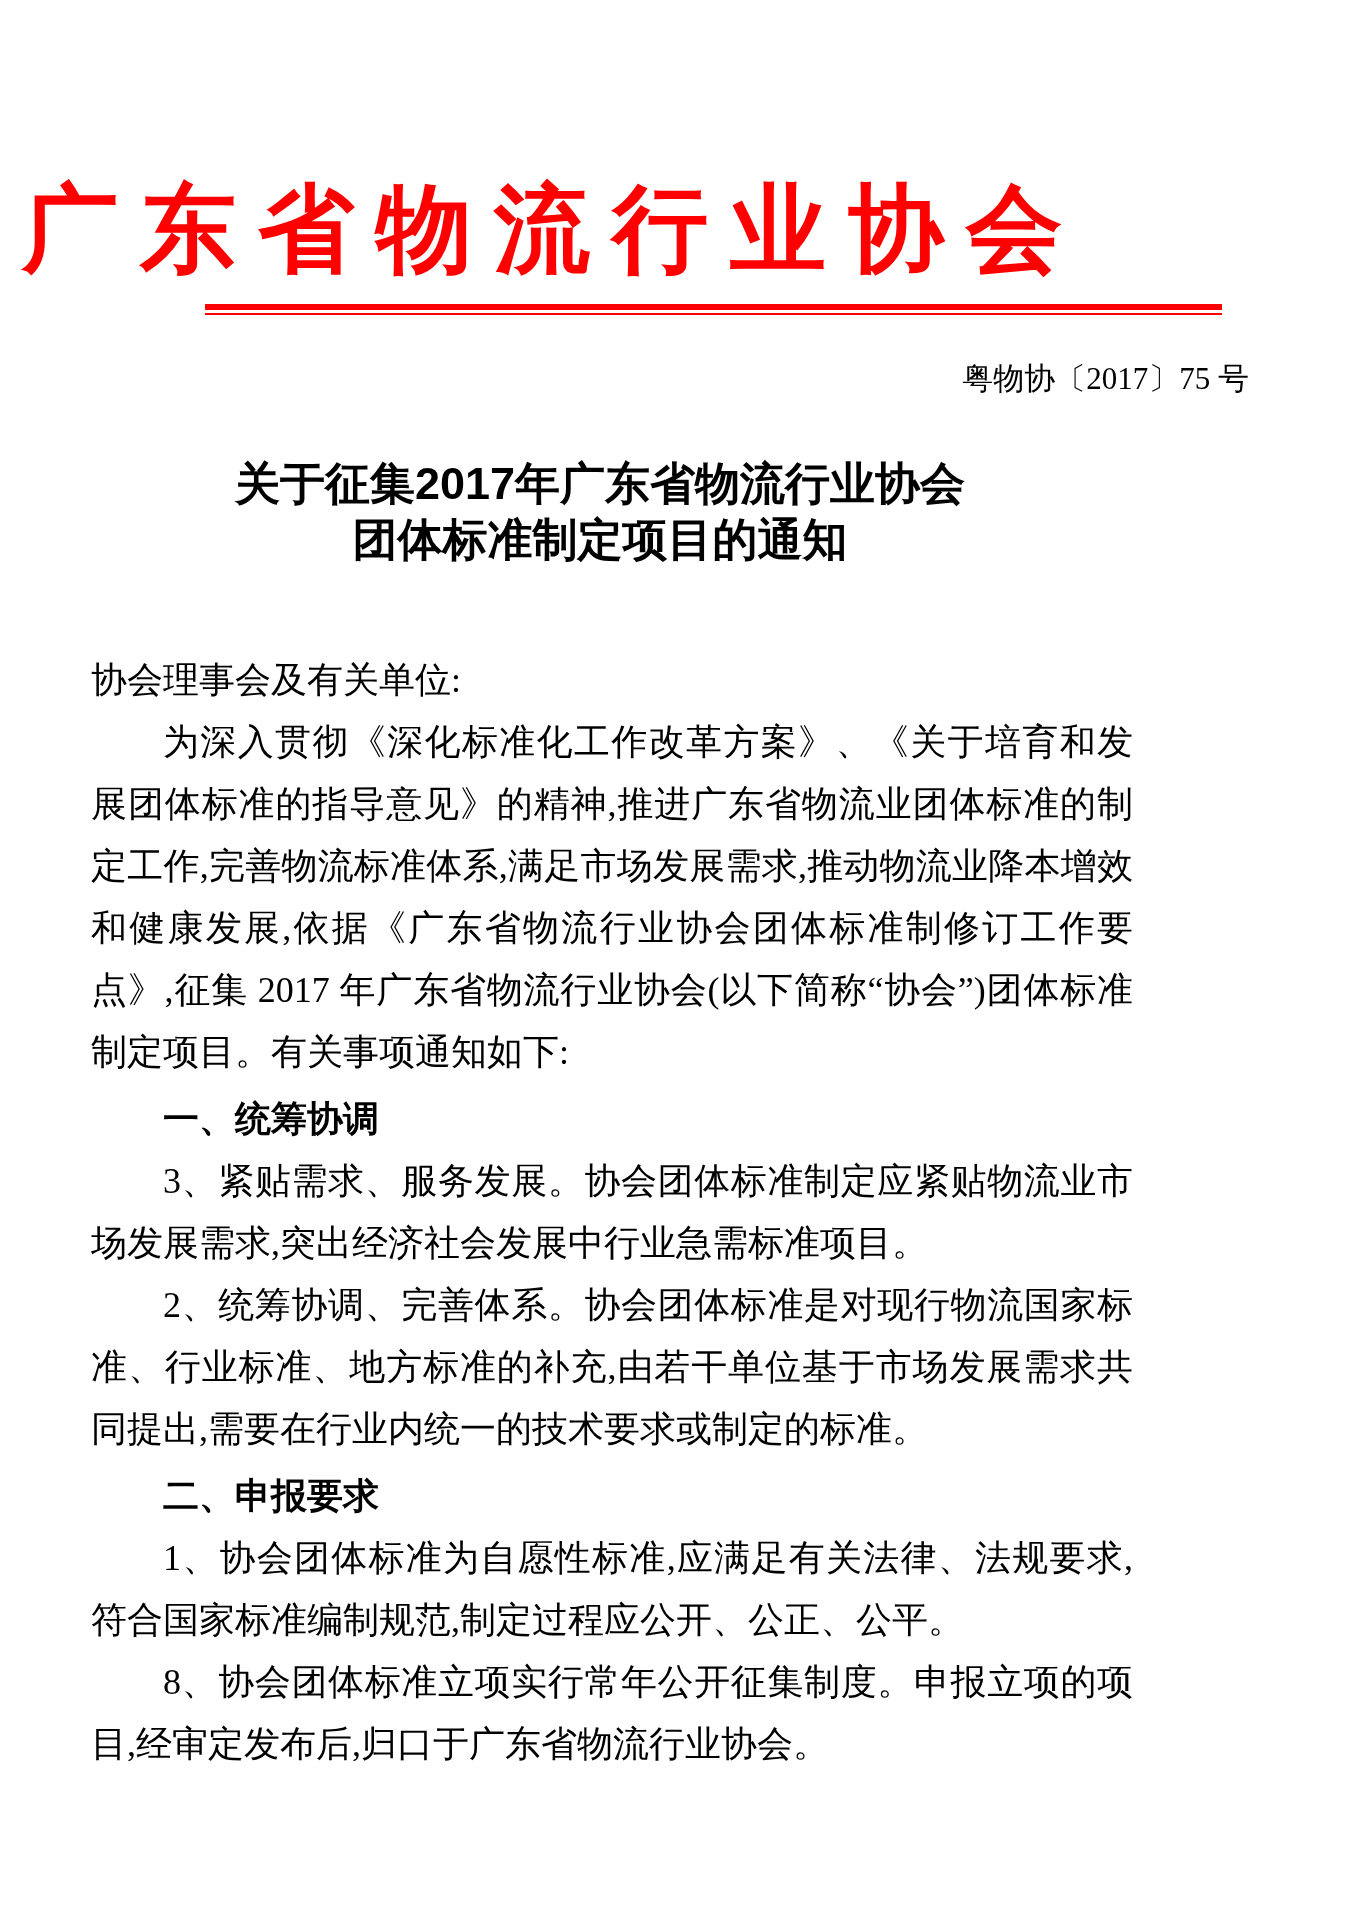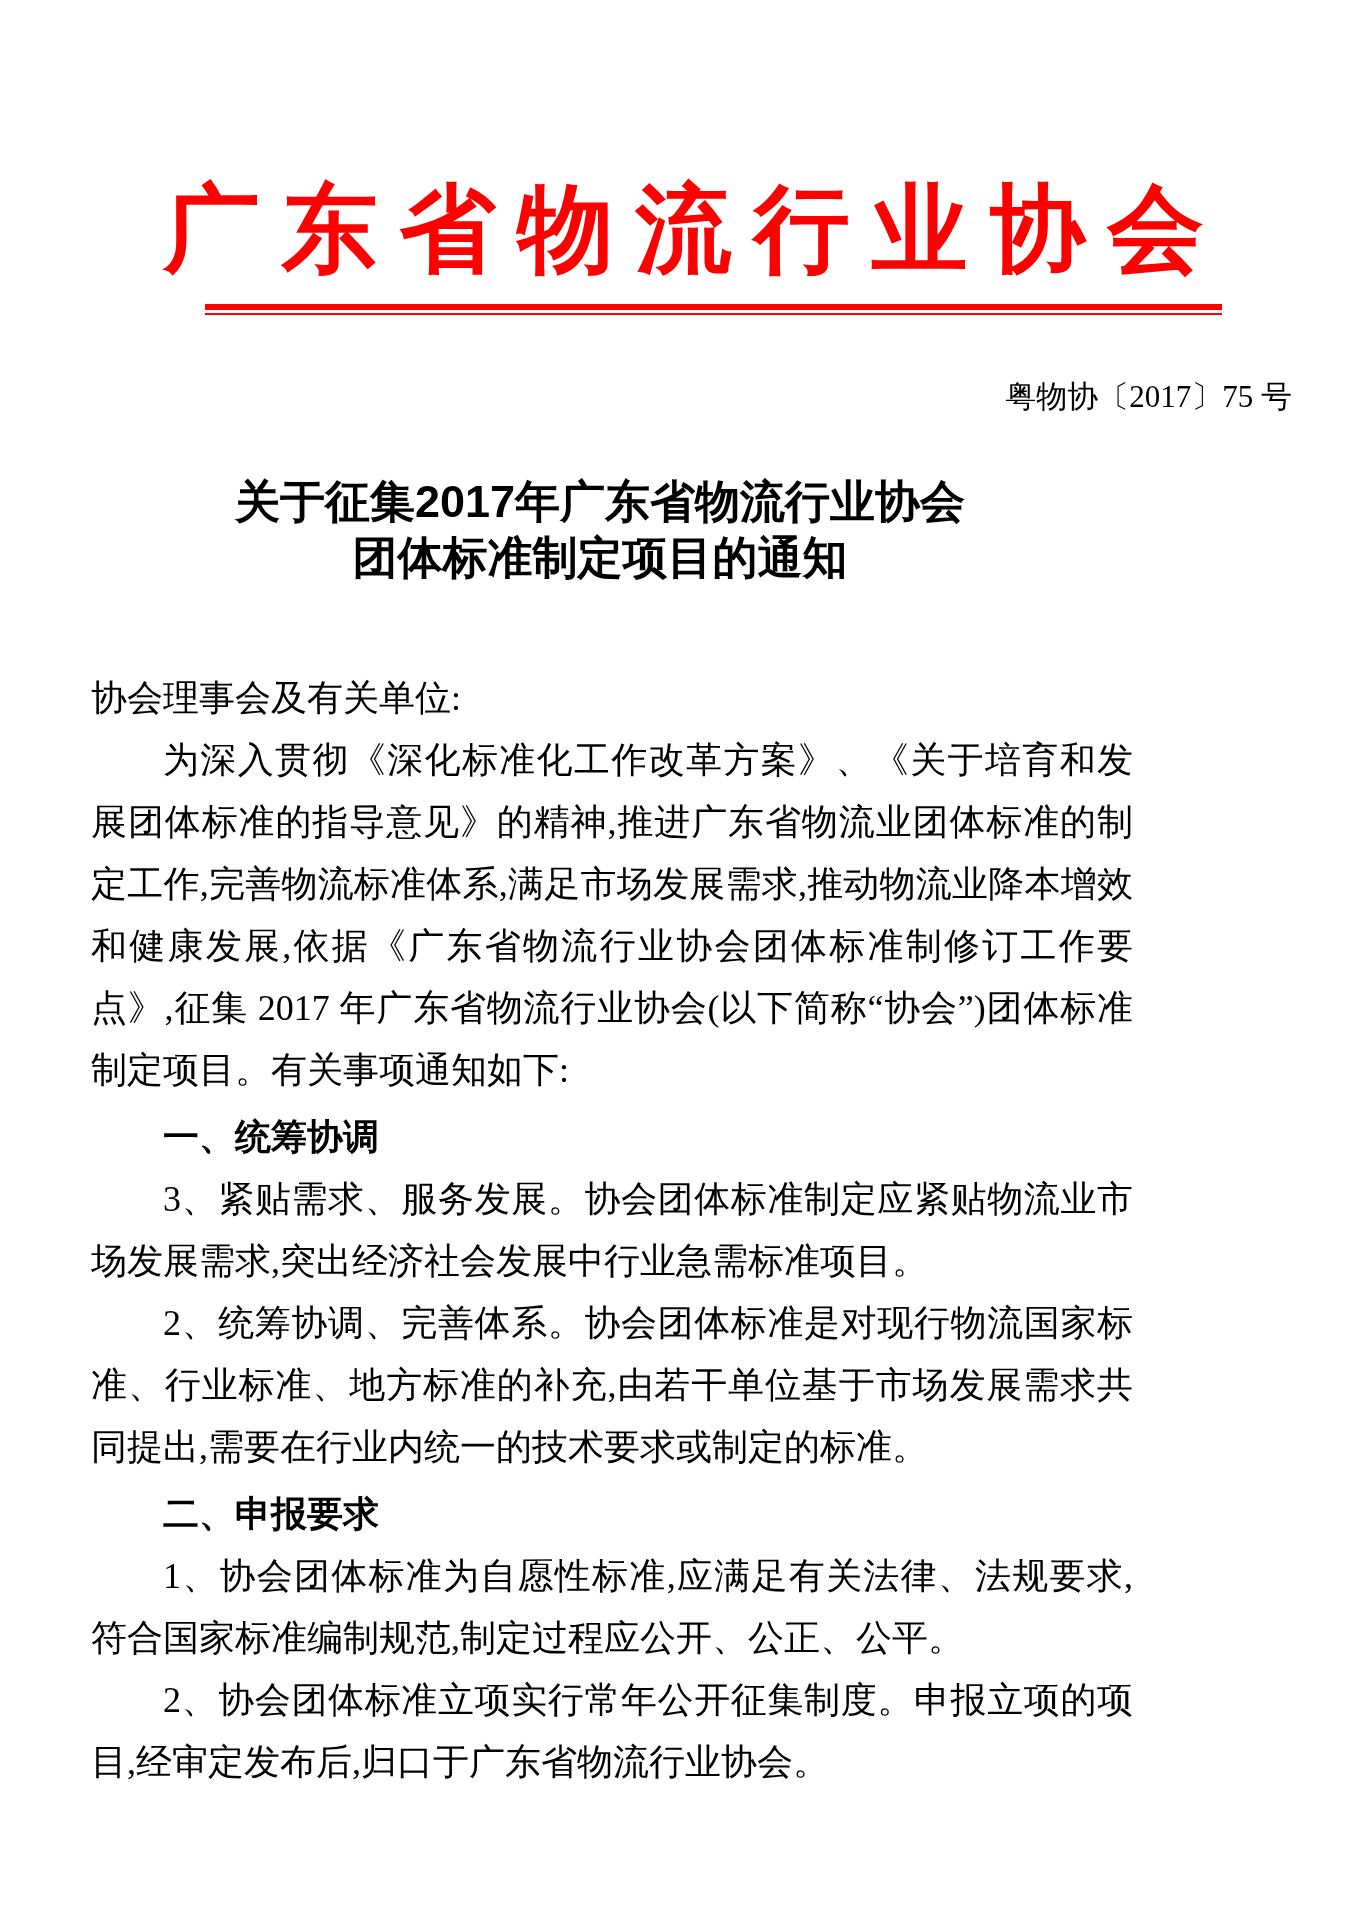--- a/index.html
+++ b/index.html
@@ -17,46 +17,45 @@
     overflow: hidden;
     color: #000000;
   }
   
   .org-title {
     font-family: "Liberation Serif", "DejaVu Serif", serif;
     font-size: 96px;
     font-weight: bold;
     color: #FF0000;
     line-height: 115px;
-    text-align: center;
     letter-spacing: 22px;
     text-indent: 22px;
     white-space: nowrap;
   }
   
   .red-rule {
     margin: 17px 145px 0 205px;
   }
   .rule-thick {
     height: 6px;
     background: #FF0000;
   }
   .rule-thin {
     height: 2px;
     background: #FF0000;
     margin-top: 3px;
   }
   
   .doc-number {
-    margin-top: 60px;
+    margin-top: 42px;
     font-family: "Liberation Serif", "DejaVu Serif", serif;
     font-size: 31px;
     line-height: 44px;
     text-align: right;
-    padding-right: 75px;
+    padding-right: 118px;
   }
   
   .doc-title {
     margin: 55px 0 16px 165px;
     width: 870px;
     font-family: "Liberation Sans", "DejaVu Sans", sans-serif;
     font-size: 45px;
     font-weight: bold;
     line-height: 56px;
     text-align: center;
@@ -107,16 +106,16 @@
   </div>
 
   <div class="body-block">
     <p class="salutation">协会理事会及有关单位:</p>
     <p class="paragraph">为深入贯彻《深化标准化工作改革方案》、《关于培育和发展团体标准的指导意见》的精神,推进广东省物流业团体标准的制定工作,完善物流标准体系,满足市场发展需求,推动物流业降本增效和健康发展,依据《广东省物流行业协会团体标准制修订工作要点》,征集 2017 年广东省物流行业协会(以下简称“协会”)团体标准制定项目。有关事项通知如下:</p>
     <p class="heading">一、统筹协调</p>
     <p class="paragraph">3、紧贴需求、服务发展。协会团体标准制定应紧贴物流业市场发展需求,突出经济社会发展中行业急需标准项目。</p>
     <p class="paragraph">2、统筹协调、完善体系。协会团体标准是对现行物流国家标准、行业标准、地方标准的补充,由若干单位基于市场发展需求共同提出,需要在行业内统一的技术要求或制定的标准。</p>
     <p class="heading">二、申报要求</p>
     <p class="paragraph">1、协会团体标准为自愿性标准,应满足有关法律、法规要求,符合国家标准编制规范,制定过程应公开、公正、公平。</p>
-    <p class="paragraph">2、协会团体标准立项实行常年公开征集制度。申报立项的项目,经审定发布后,归口于广东省物流行业协会。</p>
+    <p class="paragraph">8、协会团体标准立项实行常年公开征集制度。申报立项的项目,经审定发布后,归口于广东省物流行业协会。</p>
   </div>
 
 </div>
 
 </body></html>

